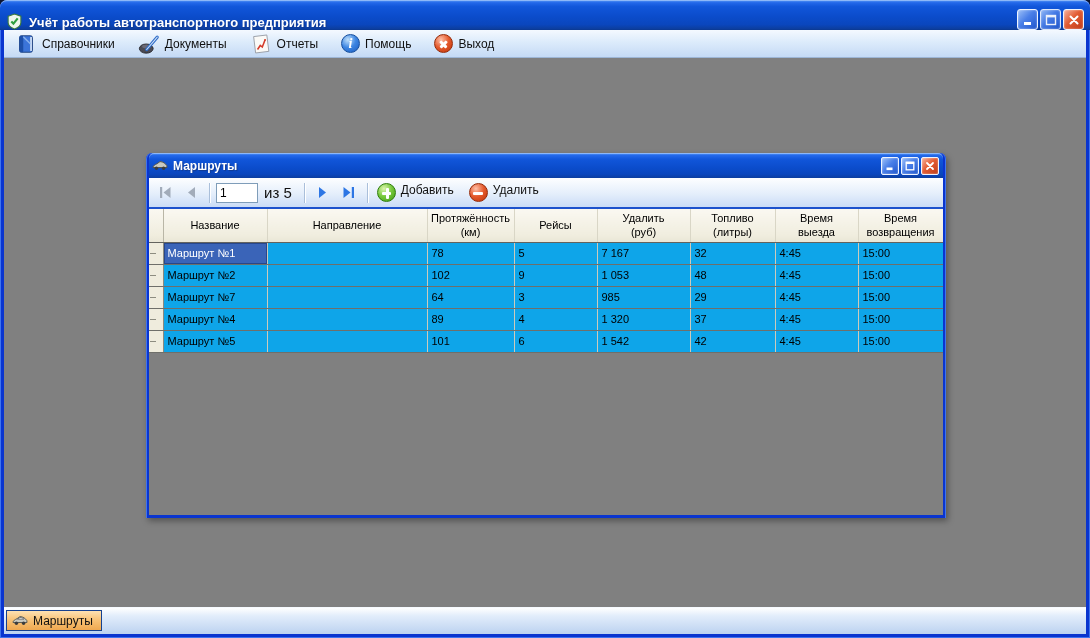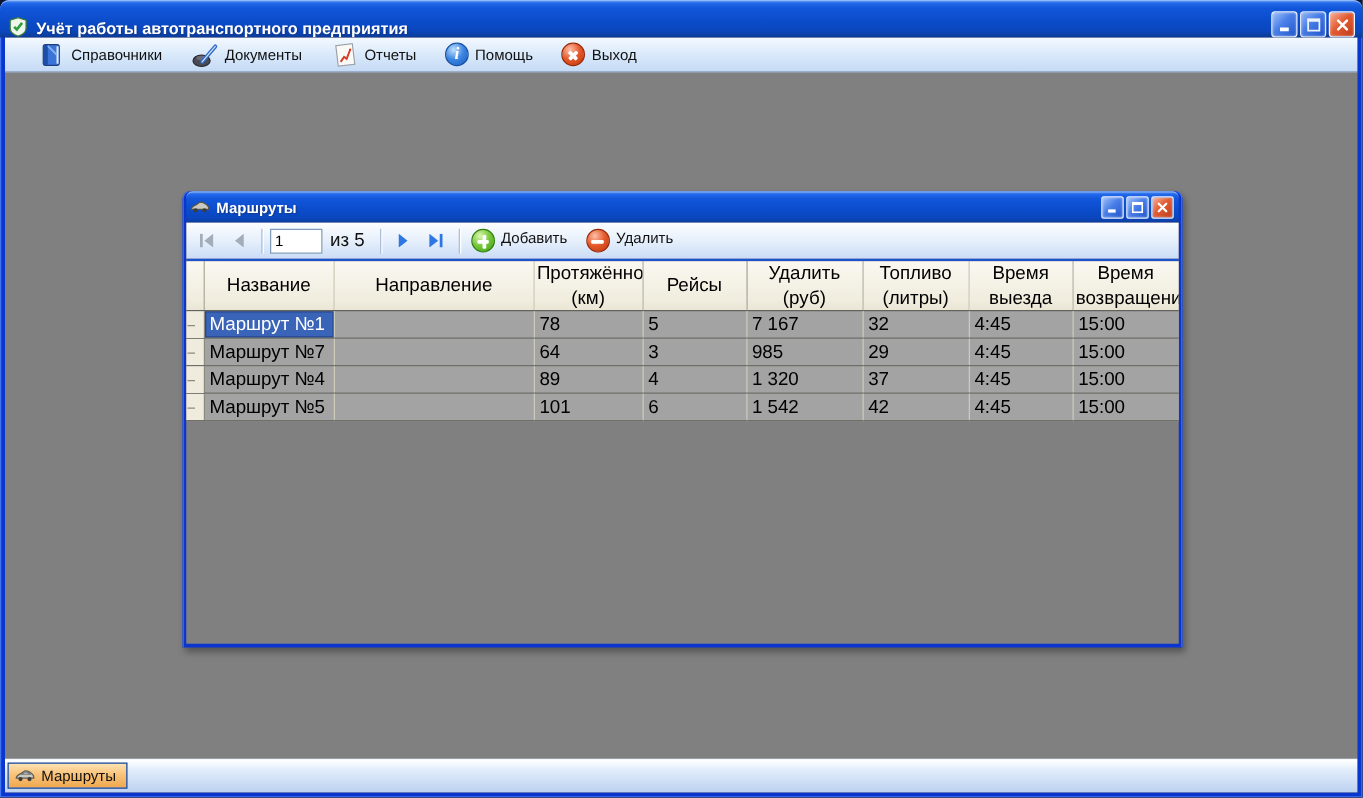--- a/index.html
+++ b/index.html
@@ -22,21 +22,21 @@
     display:flex;align-items:center;justify-content:center;
     background:linear-gradient(135deg,#9cc0f8 0%,#4a7fe8 45%,#1f55cc 100%);
     box-shadow:inset 0 0 2px rgba(255,255,255,.6);}
   .ctl.close{background:linear-gradient(135deg,#f7b09a 0%,#e25c33 45%,#bf3a16 100%);}
   .ctl.dim{opacity:.92}
   
   .client{position:absolute;top:30px;left:4px;right:4px;bottom:4px;background:#808080;overflow:hidden}
   .toolbar{position:absolute;top:0;left:0;right:0;height:28px;
     background:linear-gradient(180deg,#f4f9ff 0%,#dcebfb 45%,#c5daf5 100%);
     border-bottom:1px solid #9db6d6;display:flex;align-items:center;gap:8px;
-    padding-left:21px;box-sizing:border-box;}
+    padding-left:6px;box-sizing:border-box;}
   .tbtn{display:flex;align-items:center;gap:5px;padding:1px 10px 1px 5px;font-size:12px;color:#101010;
     border-radius:3px;cursor:default;white-space:nowrap}
   .tbtn svg{display:block}
   
   .orb{width:19px;height:19px;border-radius:50%;position:relative;box-sizing:border-box}
   .orb-help{background:radial-gradient(circle at 35% 28%,#bfe0fb,#3c85e2 48%,#1a5cc0 100%);border:1px solid #164f9e}
   .orb-help::before{content:"i";position:absolute;left:0;right:0;top:1px;text-align:center;color:#fff;
     font-family:"Liberation Serif",serif;font-style:italic;font-weight:bold;font-size:14px}
   .orb-red{background:radial-gradient(circle at 35% 28%,#ffc0a8,#e4592c 48%,#bf3408 100%);border:1px solid #962a08}
   .orb-red::before,.orb-red::after{content:"";position:absolute;left:4px;top:7.5px;width:9px;height:2.6px;background:#fff;border-radius:1px}
@@ -71,21 +71,21 @@
     background:linear-gradient(180deg,#fdfeff 0%,#e4eefb 55%,#cadcf6 100%);}
   .navline{position:absolute;top:29px;left:0;right:0;height:2px;background:#1d52cc}
   .navbtn{width:24px;height:22px;display:flex;align-items:center;justify-content:center;border-radius:3px}
   .sep{width:1px;height:20px;background:#aabfda;box-shadow:1px 0 0 #fff;margin:0 4px}
   .recbox{width:34px;height:18px;border:1px solid #7f9db9;font-size:12px;padding:0 3px;
     font-family:"Liberation Sans",sans-serif;box-sizing:content-box}
   .navlabel{font-size:15px;color:#111;margin:0 6px 0 4px}
   .navaction{display:flex;align-items:flex-start;gap:5px;padding:1px 10px 1px 3px;font-size:12px;color:#111}
   
   .grid-wrap{position:absolute;top:31px;left:0}
-  table.grid{border-collapse:collapse;table-layout:fixed;width:794px;background:#a3a3a3;font-size:15px;color:#000}
+  table.grid{border-collapse:collapse;table-layout:fixed;width:794px;background:#0ea5e9;font-size:11px;color:#000}
   table.grid th{height:33px;font-weight:normal;text-align:center;vertical-align:middle;
     background:linear-gradient(180deg,#faf8f1 0%,#f0edde 80%,#e9e6d6 100%);
     border-right:1px solid #d9d6c6;border-bottom:1px solid #63635e;
     white-space:pre-line;line-height:1.3;padding:0 2px;box-sizing:border-box;overflow:hidden}
   table.grid th.corner{border-right:1px solid #b9b6a6}
   table.grid td{height:22px;border-right:1px solid #cdcaba;border-bottom:1px solid #6f6f6a;
     padding:0 4px;white-space:nowrap;overflow:hidden;box-sizing:border-box}
   table.grid td.rowhead{background:#efecdd;border-right:1px solid #8a897f;padding:0;position:relative}
   table.grid td.rowhead::after{content:"";position:absolute;left:1px;top:50%;width:6px;height:1px;background:#8d8c80}
   table.grid td.sel{background:#3a64b8;color:#fff;box-shadow:inset 0 0 0 1px #27478c}
@@ -293,20 +293,31 @@
                   <td></td>
                   <td>78</td>
                   <td>5</td>
                   <td>7 167</td>
                   <td>32</td>
                   <td>4:45</td>
                   <td>15:00</td>
                 </tr>
                 <tr>
                   <td class="rowhead"></td>
+                  <td>Маршрут №2</td>
+                  <td></td>
+                  <td>102</td>
+                  <td>9</td>
+                  <td>1 053</td>
+                  <td>48</td>
+                  <td>4:45</td>
+                  <td>15:00</td>
+                </tr>
+                <tr>
+                  <td class="rowhead"></td>
                   <td>Маршрут №7</td>
                   <td></td>
                   <td>64</td>
                   <td>3</td>
                   <td>985</td>
                   <td>29</td>
                   <td>4:45</td>
                   <td>15:00</td>
                 </tr>
                 <tr>

